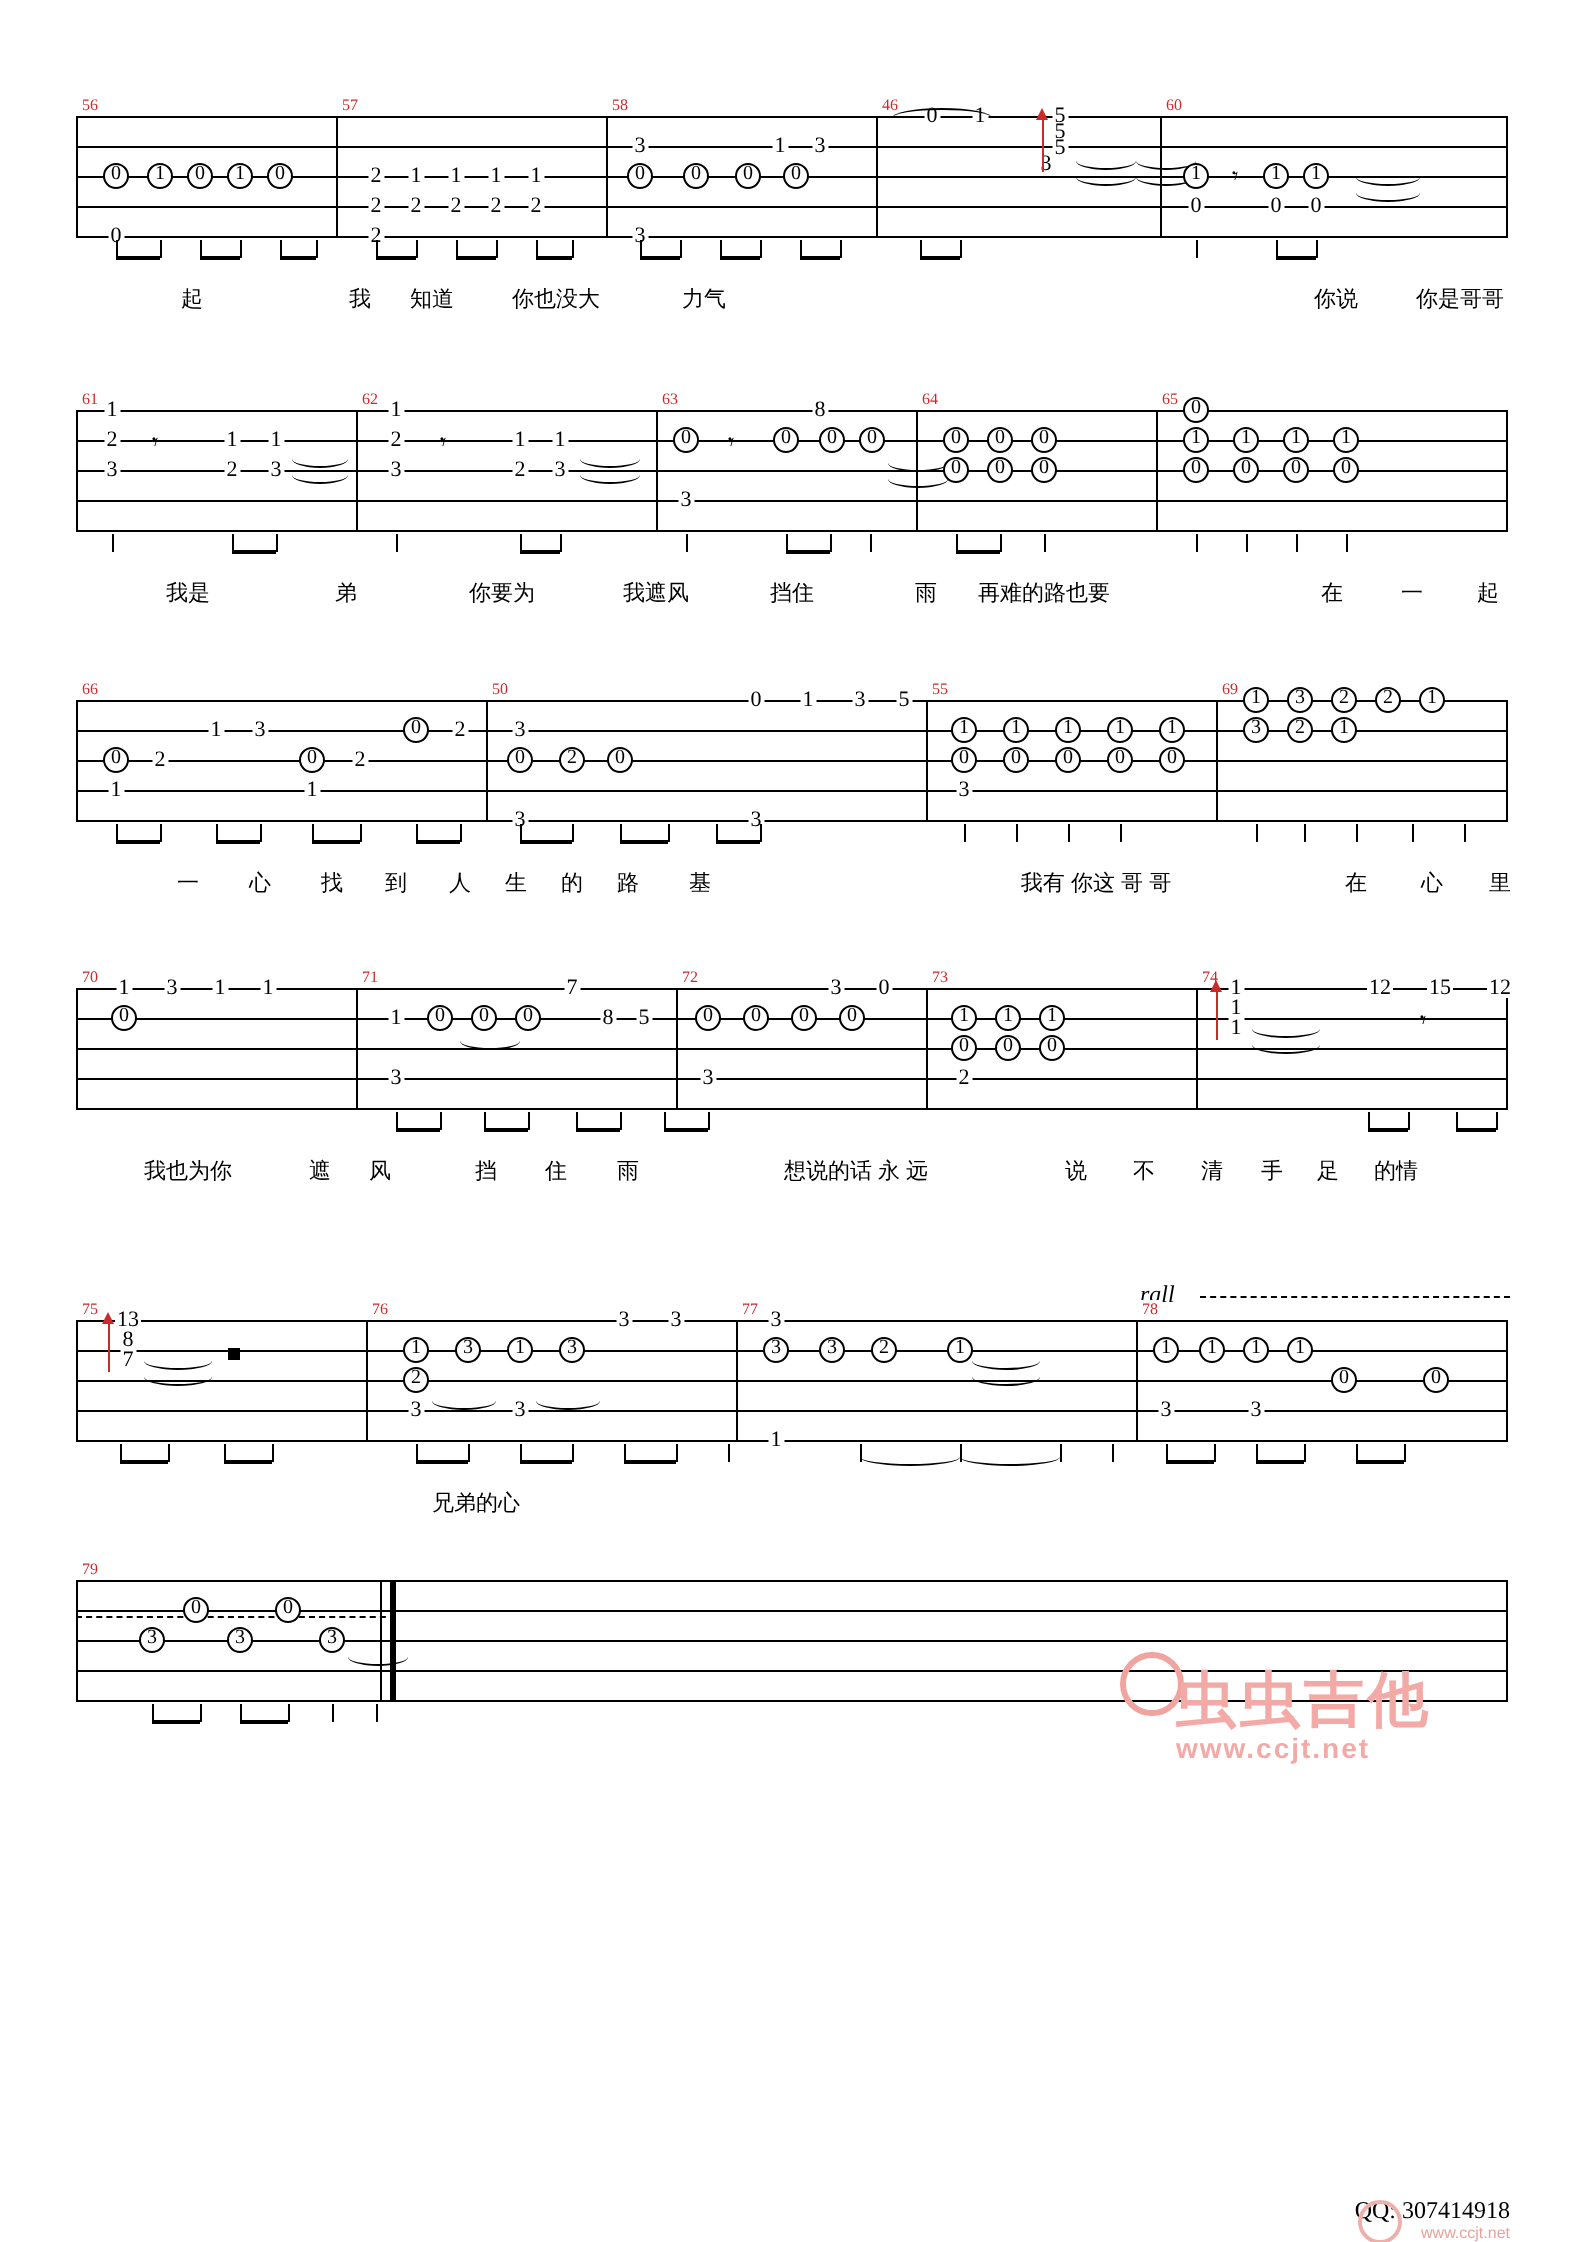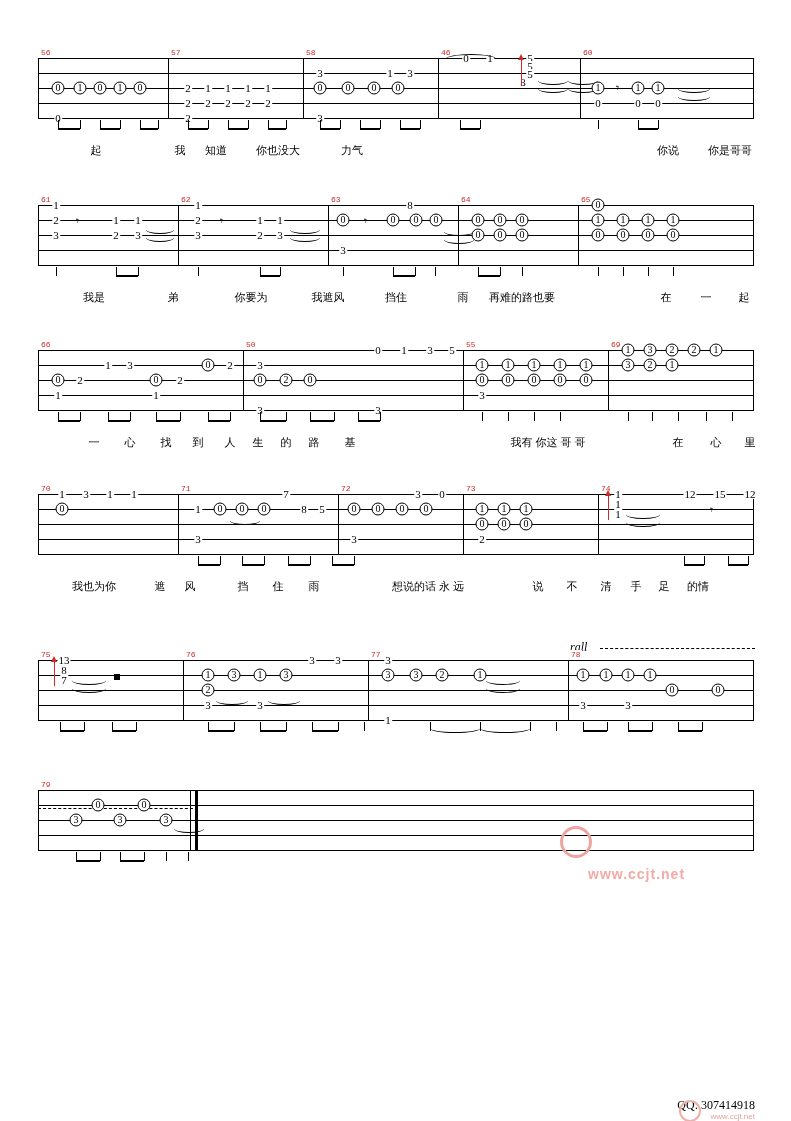--- a/index.html
+++ b/index.html
@@ -12,21 +12,21 @@
 
   
   .system{position:absolute;left:38px;width:716px;}
   .staff{position:relative;height:62px;width:716px;}
   .line{position:absolute;left:0;width:716px;height:1px;background:#000;}
   .l0{top:0}.l1{top:15px}.l2{top:30px}.l3{top:45px}.l4{top:60px}
   .bar{position:absolute;width:1px;background:#000;top:0;height:61px;}
   .barthick{position:absolute;width:3px;background:#000;top:0;height:61px;}
 
   .measnum{
-    position:absolute;font-family:Liberation Mono, monospace;
+    position:absolute;font-family:Liberation Serif, serif;
     font-size:8px;color:#cc2a2a;background:#fff;padding:0 1px;line-height:9px;
   }
   .note{
     position:absolute;font-family:"Liberation Serif",serif;font-size:11px;
     background:#fff;line-height:10px;padding:0 1px;text-align:center;
     transform:translate(-50%,-50%);
   }
   .noteo{ 
     position:absolute;font-family:"Liberation Serif",serif;font-size:10px;
     line-height:10px;text-align:center;transform:translate(-50%,-50%);
@@ -597,20 +597,23 @@
         <div class="beam" style="left:545px;top:8px;width:24px"></div>
         <div class="stick" style="left:569px;top:0"></div>
       <div class="stick" style="left:590px;top:0"></div>
         <div class="beam" style="left:590px;top:8px;width:24px"></div>
         <div class="stick" style="left:614px;top:0"></div>
       <div class="stick" style="left:640px;top:0"></div>
         <div class="beam" style="left:640px;top:8px;width:24px"></div>
         <div class="stick" style="left:664px;top:0"></div>
     </div>
 
+    <div style="position:relative;height:24px;width:716px">
+      <div class="lyric" style="left:200px;top:6px">兄弟的心</div>
+    </div>
   </div>
 
   <div class="system" style="top:790px">
     <div class="staff">
       <div class="line l0"></div>
         <div class="line l1"></div>
         <div class="line l2"></div>
         <div class="line l3"></div>
         <div class="line l4"></div>
       <div class="bar" style="left:0"></div>
@@ -634,19 +637,20 @@
         <div class="stick" style="left:62px;top:0"></div>
       <div class="stick" style="left:82px;top:0"></div>
         <div class="beam" style="left:82px;top:8px;width:24px"></div>
         <div class="stick" style="left:106px;top:0"></div>
       <div class="stick" style="left:128px;top:0"></div>
       <div class="stick" style="left:150px;top:0"></div>
     </div>
   </div>
 
   <div class="wmlogo"></div>
+  <div class="wm wm1">虫虫吉他</div>
   <div class="wm wm2">www.ccjt.net</div>
 
   <div class="footer-qq">QQ: 307414918</div>
   <div class="footer-mark"></div>
   <div class="footer-logo">www.ccjt.net</div>
 
 </div>
 
 </body></html>

